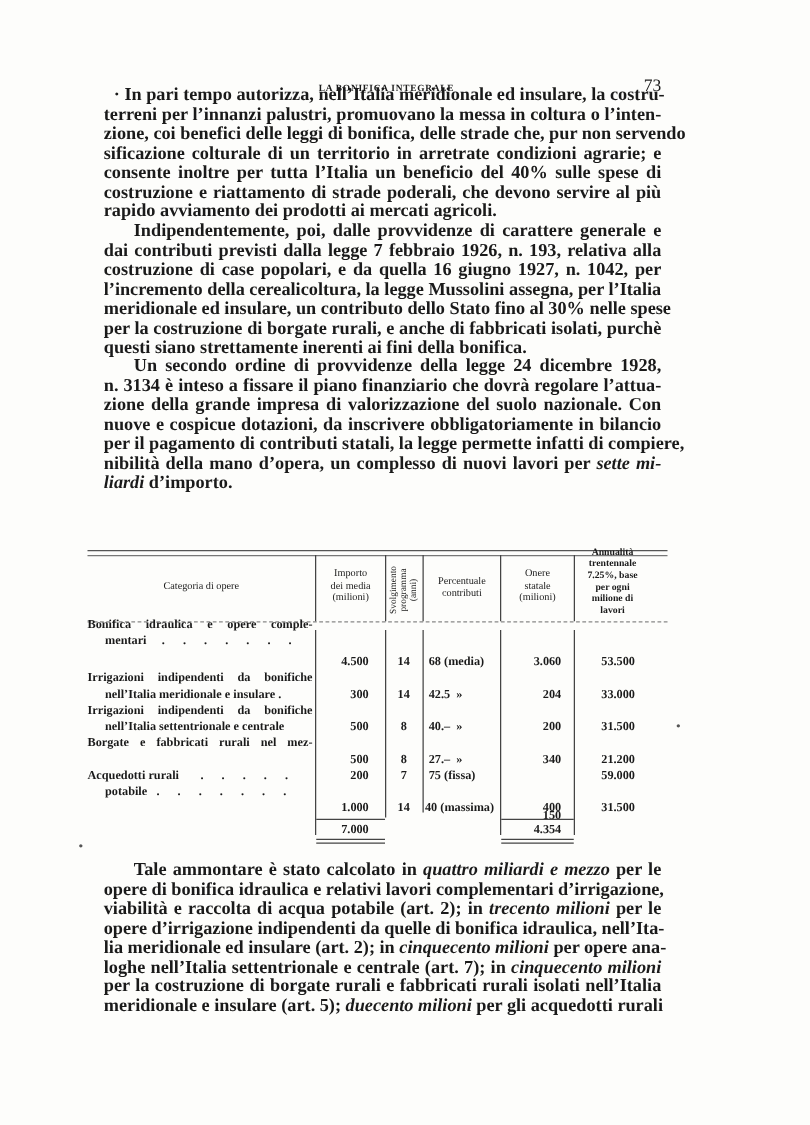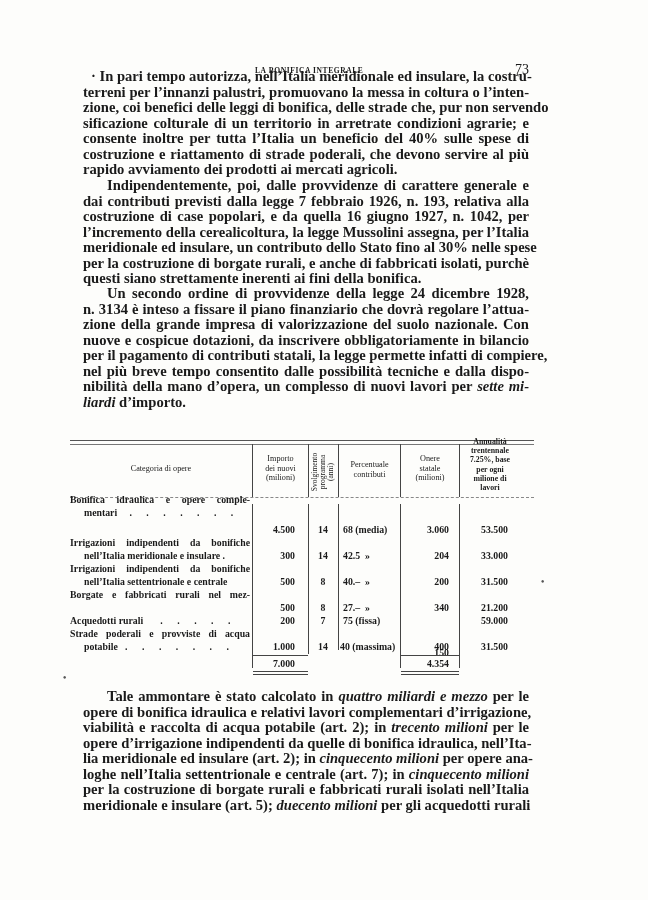--- a/index.html
+++ b/index.html
@@ -65,21 +65,20 @@
     <span class="line">per la costruzione di borgate rurali, e anche di fabbricati isolati, purchè</span>
     <span class="line last">questi siano strettamente inerenti ai fini della bonifica.</span>
   </div>
 
   <div class="text para-3">
     <span class="line" style="padding-left:24px;">Un secondo ordine di provvidenze della legge 24 dicembre 1928,</span>
     <span class="line">n. 3134 è inteso a fissare il piano finanziario che dovrà regolare l’attua-</span>
     <span class="line">zione della grande impresa di valorizzazione del suolo nazionale. Con</span>
     <span class="line">nuove e cospicue dotazioni, da inscrivere obbligatoriamente in bilancio</span>
     <span class="line">per il pagamento di contributi statali, la legge permette infatti di compiere,</span>
-    <span class="line">nel più breve tempo consentito dalle possibilità tecniche e dalla dispo-</span>
     <span class="line"><span>nibilità della mano d’opera, un complesso di nuovi lavori per</span> <i>sette mi-</i></span>
     <span class="line last"><i>liardi</i><span> d’importo.</span></span>
   </div>
 
   <div class="tbl" style="height:240px;">
     <div class="rule-top"></div>
     <div class="rule-mid"></div>
 
     <div class="vline" style="left:182px; top:4px; height:53px;"></div>
     <div class="vline" style="left:182px; top:64px; height:164px;"></div>
@@ -88,21 +87,21 @@
     <div class="vline" style="left:268px; top:4px; height:53px;"></div>
     <div class="vline" style="left:268px; top:64px; height:146px;"></div>
     <div class="vline" style="left:330px; top:4px; height:53px;"></div>
     <div class="vline" style="left:330px; top:64px; height:164px;"></div>
     <div class="vline" style="left:389px; top:4px; height:53px;"></div>
     <div class="vline" style="left:389px; top:64px; height:164px;"></div>
 
     <div class="hcell" style="left:0; width:182px; top:24px;">Categoria di opere</div>
     <div class="hcell" style="left:183px; width:55px; top:14px;">
       <div>Importo</div>
-      <div>dei nuovi</div>
+      <div>dei media</div>
       <div>(milioni)</div>
     </div>
     <div class="hcell" style="left:227px; top:20px; width:52px; transform:rotate(-90deg); font-size:7.5px; line-height:8px;">
       <div>Svolgimento</div>
       <div>programma</div>
       <div>(anni)</div>
     </div>
     <div class="hcell" style="left:269px; width:61px; top:20px;">
       <div>Percentuale</div>
       <div>contributi</div>
@@ -163,21 +162,20 @@
     <div class="rowlabel" style="top:174px;">
       <span class="l1" style="text-align-last:left;"><span>Acquedotti rurali</span>&nbsp;&nbsp;&nbsp;&nbsp;&nbsp;&nbsp;&nbsp;<span class="dots">. . . . .</span></span>
     </div>
     <div class="cell r" style="left:183px; width:42px; top:174px;">200</div>
     <div class="cell c" style="left:238px; width:30px; top:174px;">7</div>
     <div class="cell" style="left:273px; width:60px; top:174px;">75 (fissa)</div>
     <div class="cell r" style="left:331px; width:48px; top:174px;margin-top:32px;">150</div>
     <div class="cell r" style="left:390px; width:48px; top:174px;">59.000</div>
 
     <div class="rowlabel" style="top:187px;">
-      <span class="l1">Strade poderali e provviste di acqua</span>
       <span class="l2"><span>potabile</span>&nbsp;&nbsp;&nbsp;<span class="dots">. . . . . . .</span></span>
     </div>
     <div class="cell r" style="left:183px; width:42px; top:200px;">1.000</div>
     <div class="cell c" style="left:238px; width:30px; top:200px;">14</div>
     <div class="cell" style="left:270px; width:62px; top:200px;">40 (massima)</div>
     <div class="cell r" style="left:331px; width:48px; top:200px;">400</div>
     <div class="cell r" style="left:390px; width:48px; top:200px;">31.500</div>
 
     <div class="sum-rule" style="left:183px; width:55px; top:215px;"></div>
     <div class="sum-rule" style="left:331px; width:58px; top:215px;"></div>

